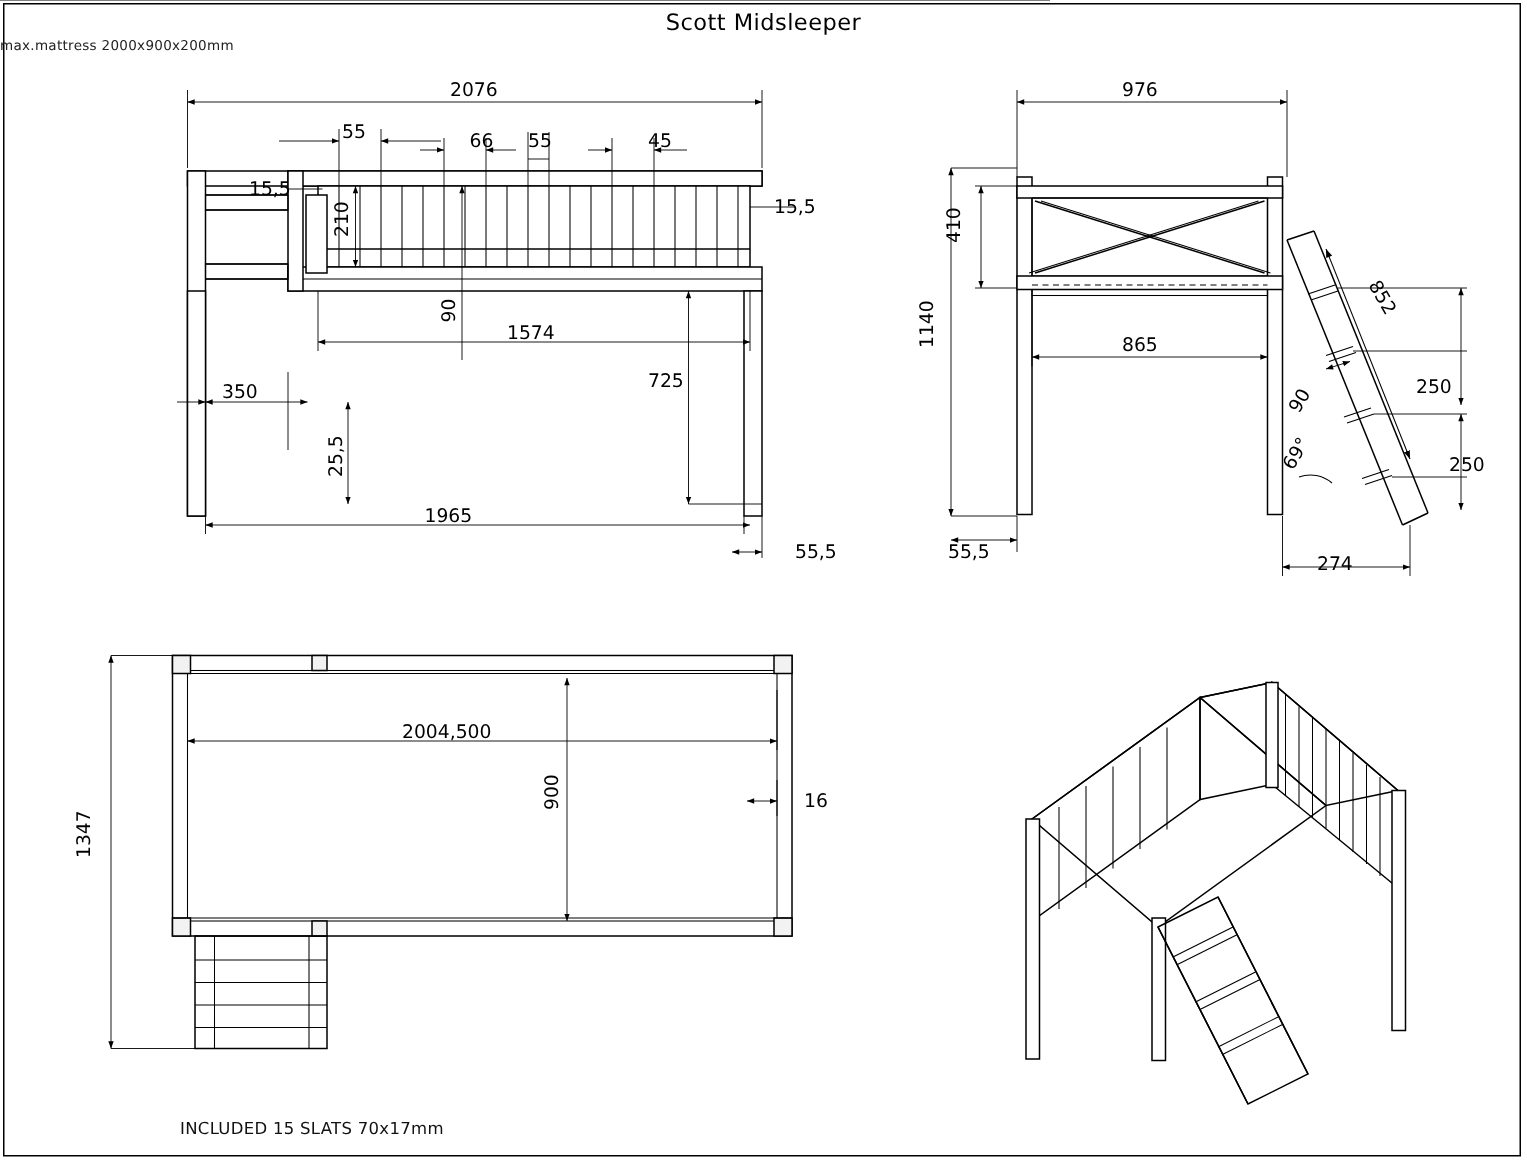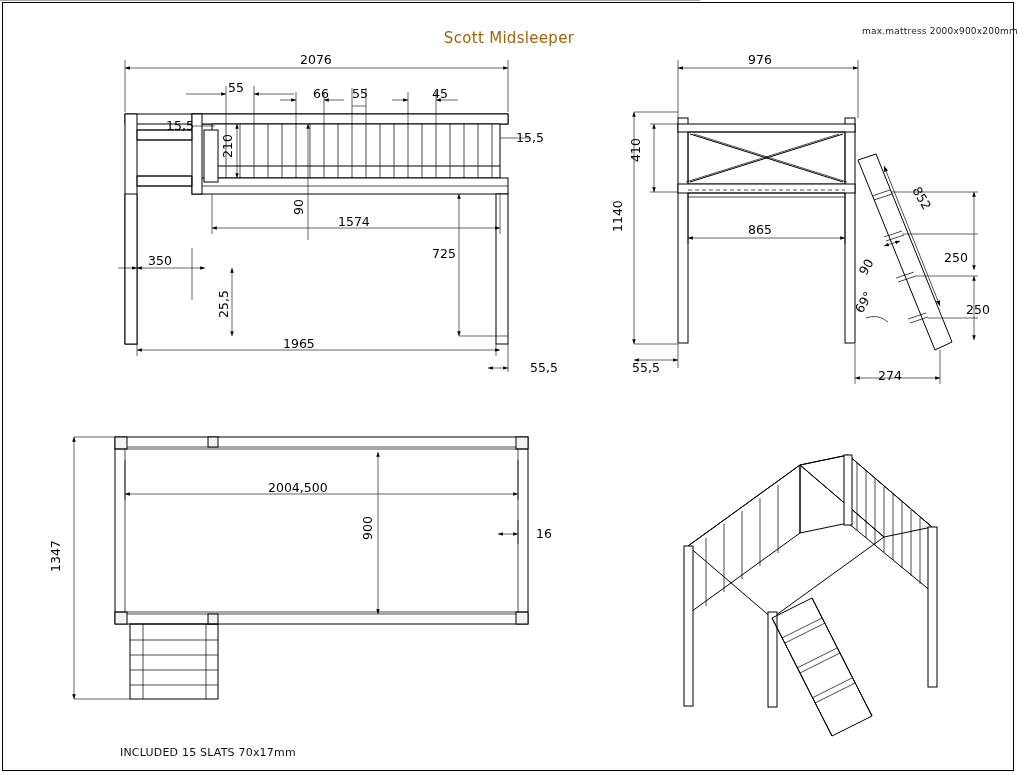--- a/index.html
+++ b/index.html
@@ -9,24 +9,24 @@
     font-family:"DejaVu Sans", sans-serif;
     color:#000;
     overflow:hidden;
     position:relative;
   }
   .sheet{position:absolute;left:0;top:0;width:1018px;height:775px;}
   .border{position:absolute;left:2px;top:2px;width:1012px;height:769px;border:1px solid #000;box-sizing:border-box;}
   svg{position:absolute;left:0;top:0;width:1018px;height:775px;}
   .title{
     position:absolute;width:100%;text-align:center;top:6px;
-    font-size:15px;letter-spacing:.3px;color:#a16207;margin-top:23px;
+    font-size:15px;letter-spacing:.3px;color:#000000;
   }
   .subtitle{
-    position:absolute;width:100%;text-align:right;top:26px;
+    position:absolute;width:100%;text-align:left;top:26px;
     font-size:9px;color:#222;letter-spacing:.2px;
   }
   .footer{
     position:absolute;left:120px;bottom:16px;font-size:11px;color:#111;letter-spacing:.2px;
   }
   text{font-family:"DejaVu Sans", sans-serif;font-size:12px;fill:#000;}
   .dimtxt{font-size:12.5px;}
   .ln{stroke:#000;fill:none;}
   .th{stroke-width:1;}
   .thin{stroke-width:.7;}

